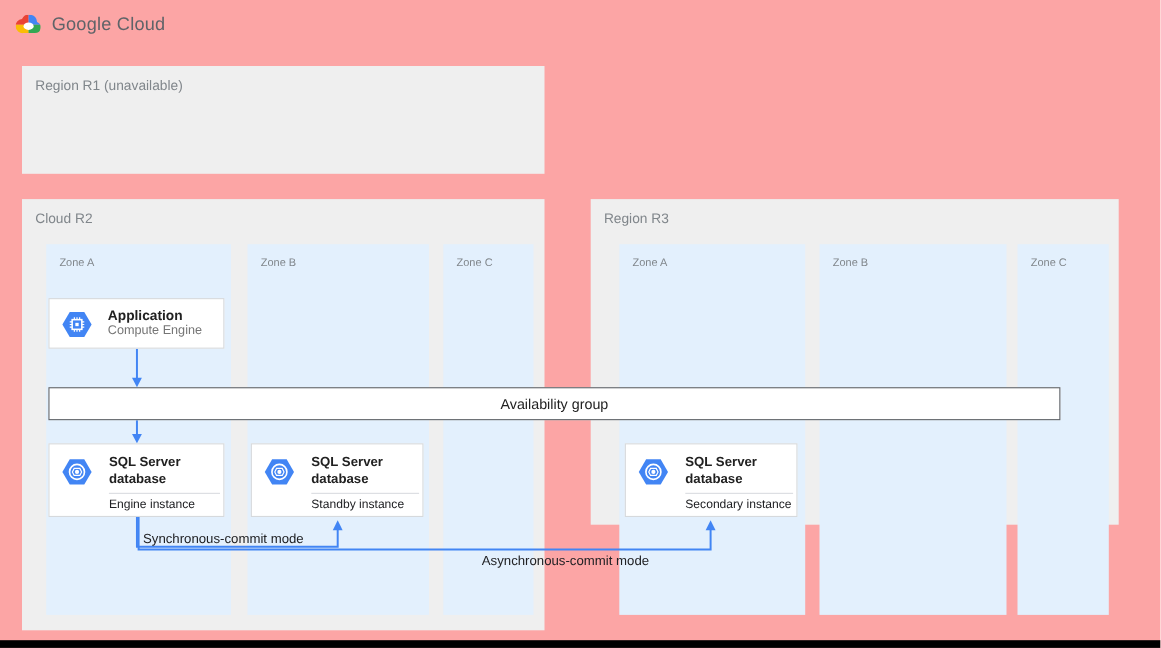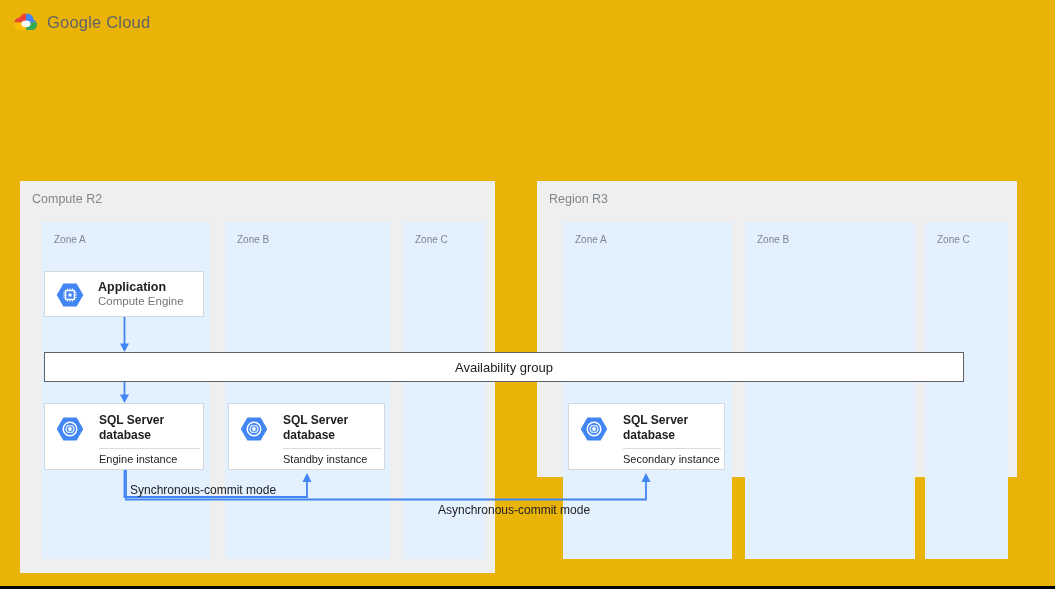--- a/index.html
+++ b/index.html
@@ -3,22 +3,22 @@
 <meta charset="utf-8">
 <style>
   * { box-sizing: border-box; margin: 0; padding: 0; }
   html, body { background: #fff; }
   body { font-family: "Liberation Sans", sans-serif; }
 
   .canvas {
     position: relative;
     width: 1055px;
     height: 589px;
-    background: #eab308;
-    border-bottom: 3px solid #000000;
+    background: #fca5a5;
+    border-bottom: 7px solid #000000;
     overflow: hidden;
     padding-left: 45px;
   }
 
   
   .logo-wrap { position: absolute; left: 14px; top: 13px; display: flex; align-items: center; gap: 9px; }
   .logo-text { font-size: 16.5px; color: #5f6368; letter-spacing: .2px; }
 
   
   .region { position: absolute; background: #efefef; }
@@ -95,23 +95,26 @@
         <rect x="0" y="0" width="12" height="9" fill="#ea4335"></rect>
         <rect x="0" y="9" width="12" height="9" fill="#fbbc05"></rect>
         <rect x="12" y="0" width="12" height="9" fill="#4285f4"></rect>
         <rect x="12" y="9" width="12" height="9" fill="#34a853"></rect>
         <ellipse cx="12" cy="10.3" rx="4.6" ry="3.4" fill="#ffffff"></ellipse>
       </g>
     </svg>
     <span class="logo-text">Google Cloud</span>
   </div>
 
+  <div class="region" id="region-r1">
+    <div class="region-label">Region R1 (unavailable)</div>
+  </div>
 
   <div class="region" id="region-r2">
-    <div class="region-label">Compute R2</div>
+    <div class="region-label">Cloud R2</div>
     <div class="zone" id="r2-zone-a" style="background: rgb(227, 240, 253);">
       <div class="zone-label">Zone A</div>
     </div>
     <div class="zone" id="r2-zone-b" style="background: rgb(227, 240, 253);">
       <div class="zone-label">Zone B</div>
     </div>
     <div class="zone" id="r2-zone-c" style="background: rgb(227, 240, 253);">
       <div class="zone-label">Zone C</div>
     </div>
   </div>

